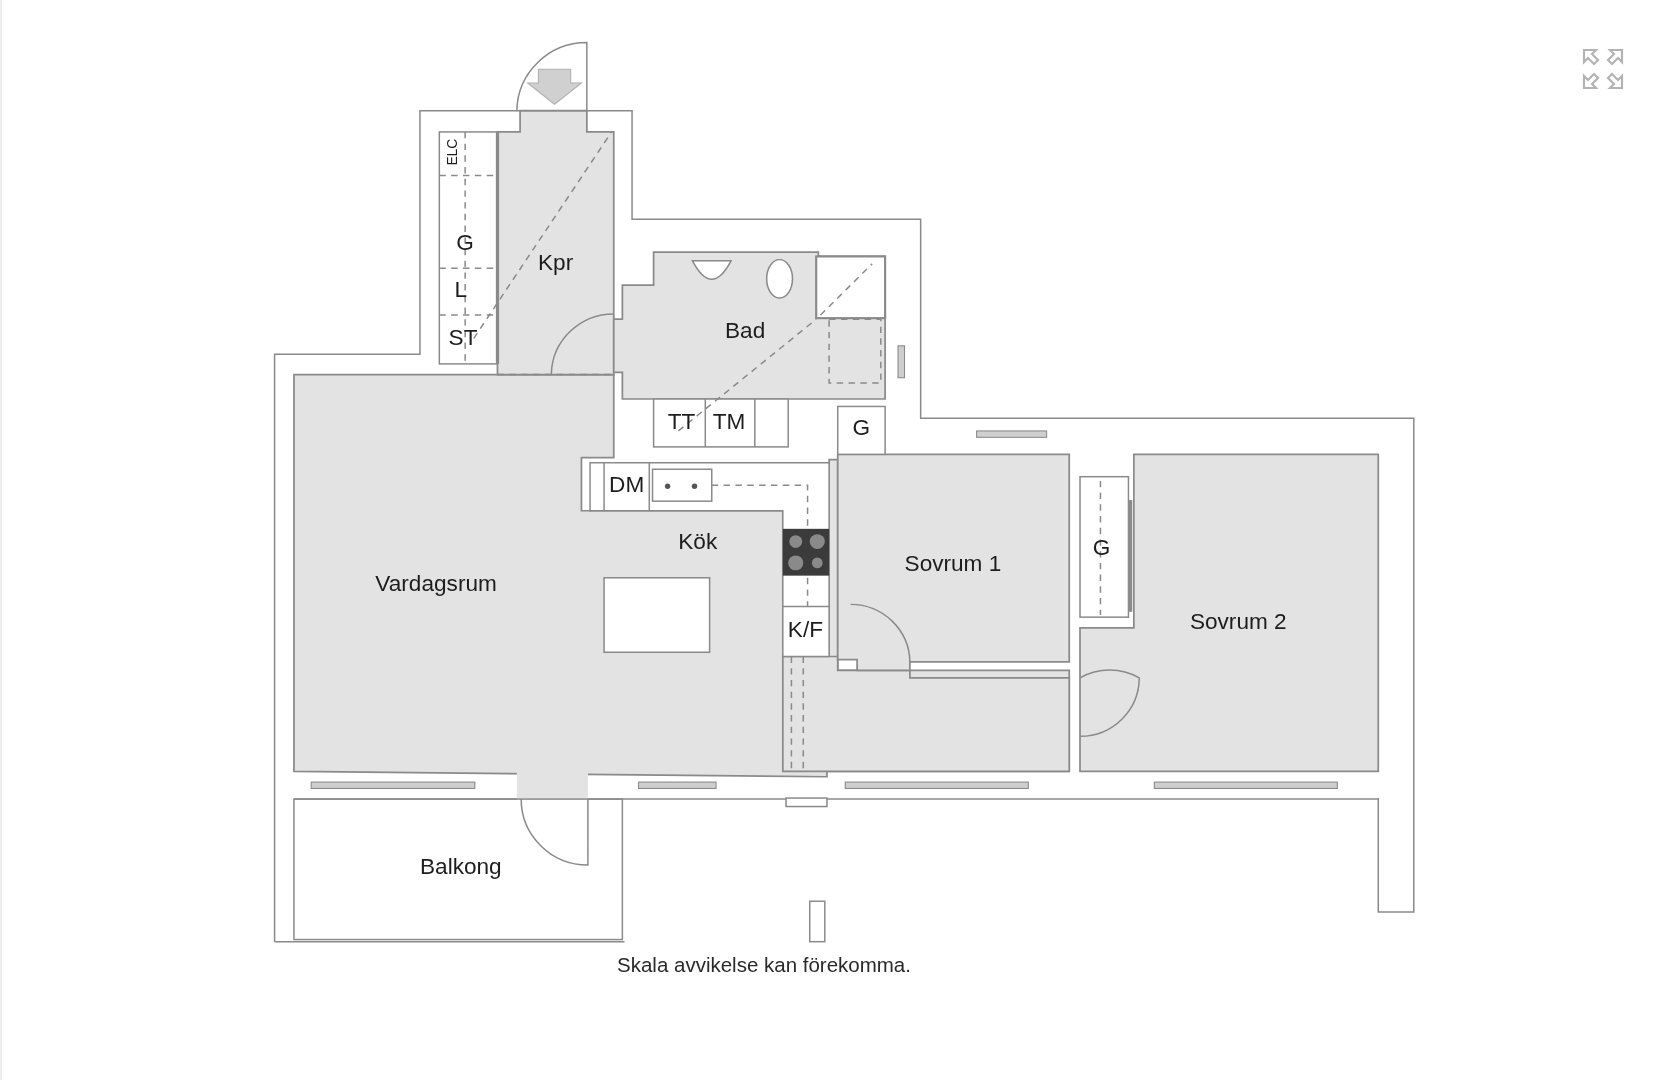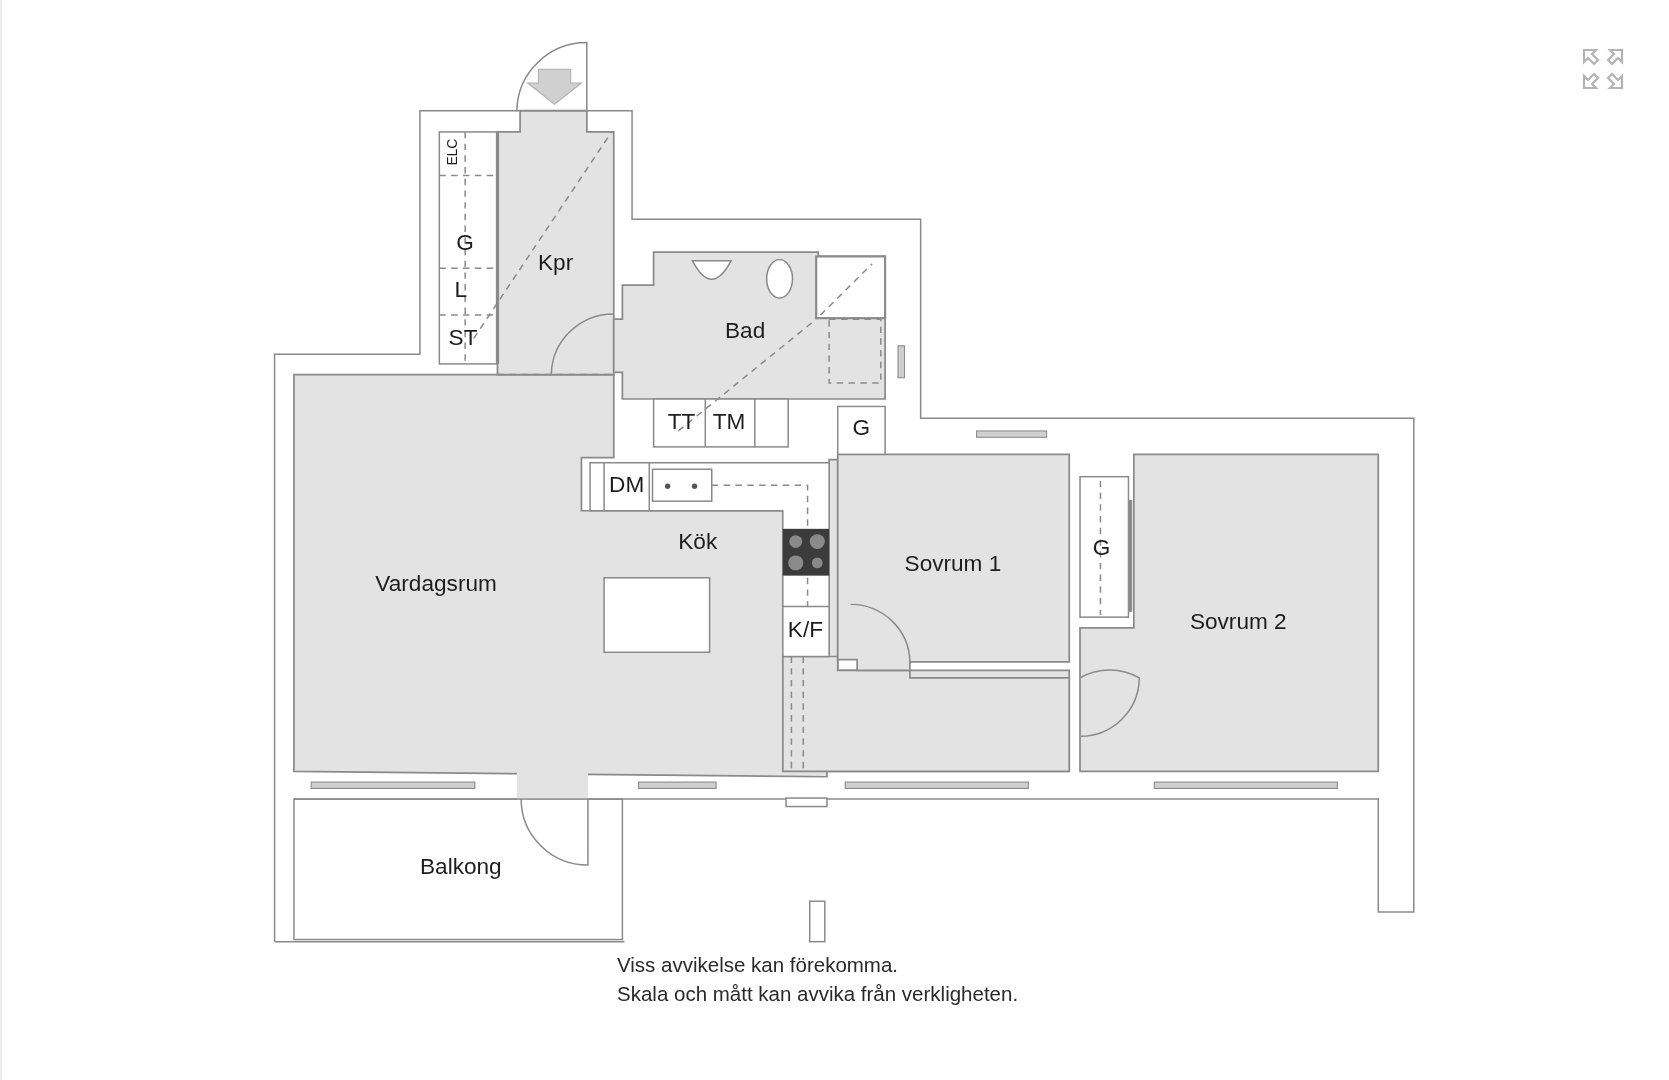--- a/index.html
+++ b/index.html
@@ -139,22 +139,21 @@
   <text class="lbl" x="430" y="319">ST</text>
   <text class="lbl" x="633" y="398">TT</text>
   <text class="lbl" x="677" y="398">TM</text>
   <text class="lbl" x="582" y="457">DM</text>
   <text class="lbl" x="748" y="593">K/F</text>
   <text class="lbl" x="800" y="403">G</text>
   <text class="lbl" x="1023" y="516">G</text>
 </svg>
 
 <div class="note">
-  <div>Viss avvikelse kan förekomma.</div>
-  <div>Skala och mått kan avvika från verkligheten.</div>
+  <div>Skala avvikelse kan förekomma.</div>
 </div>
 
 <div class="fullscreen">
   <svg width="46" height="46" viewBox="0 0 46 46">
     <g fill="none" stroke="#b3b3b3" stroke-width="2.2" stroke-linejoin="miter">
       <path d="M4,4 L16,4 L12,8 L18,14 L14,18 L8,12 L4,16 Z"></path>
       <path d="M42,4 L30,4 L34,8 L28,14 L32,18 L38,12 L42,16 Z"></path>
       <path d="M4,42 L16,42 L12,38 L18,32 L14,28 L8,34 L4,30 Z"></path>
       <path d="M42,42 L30,42 L34,38 L28,32 L32,28 L38,34 L42,30 Z"></path>
     </g>

